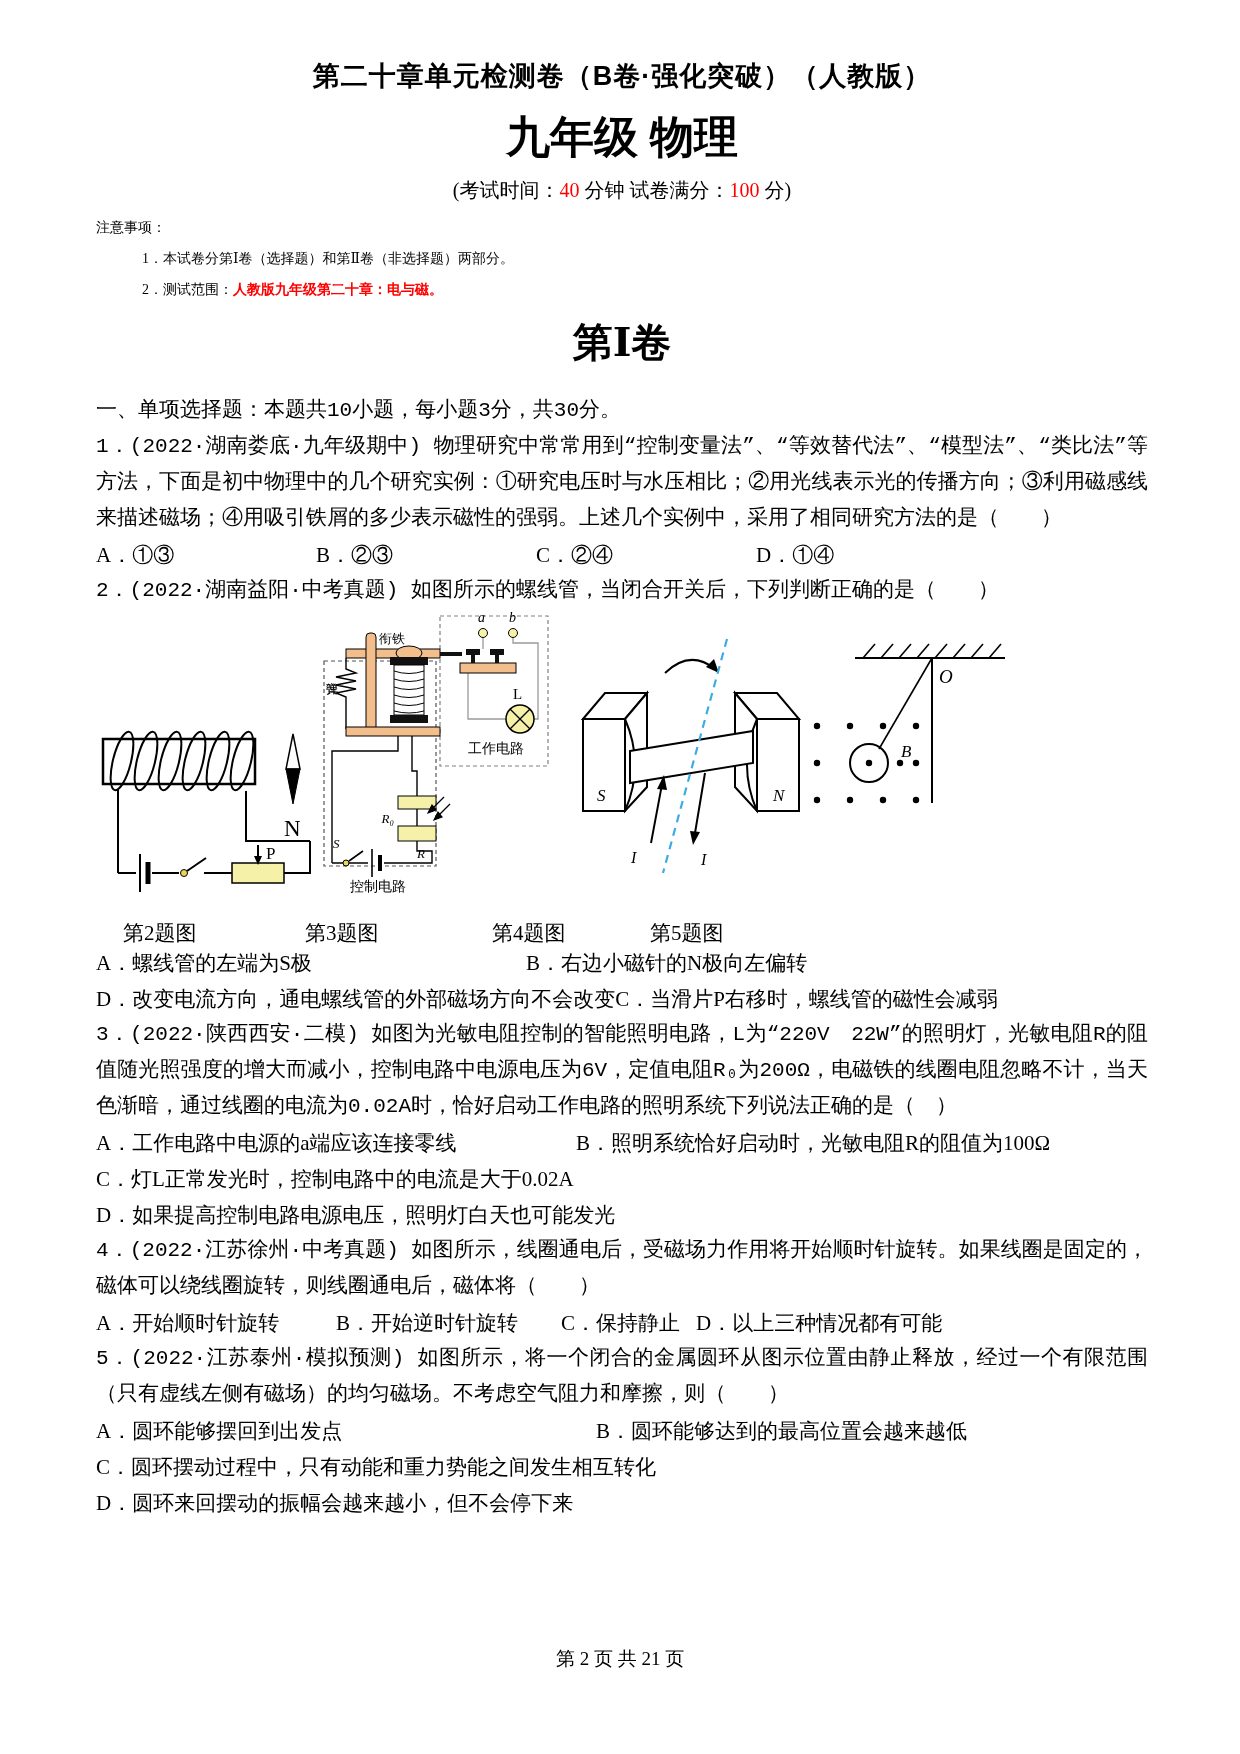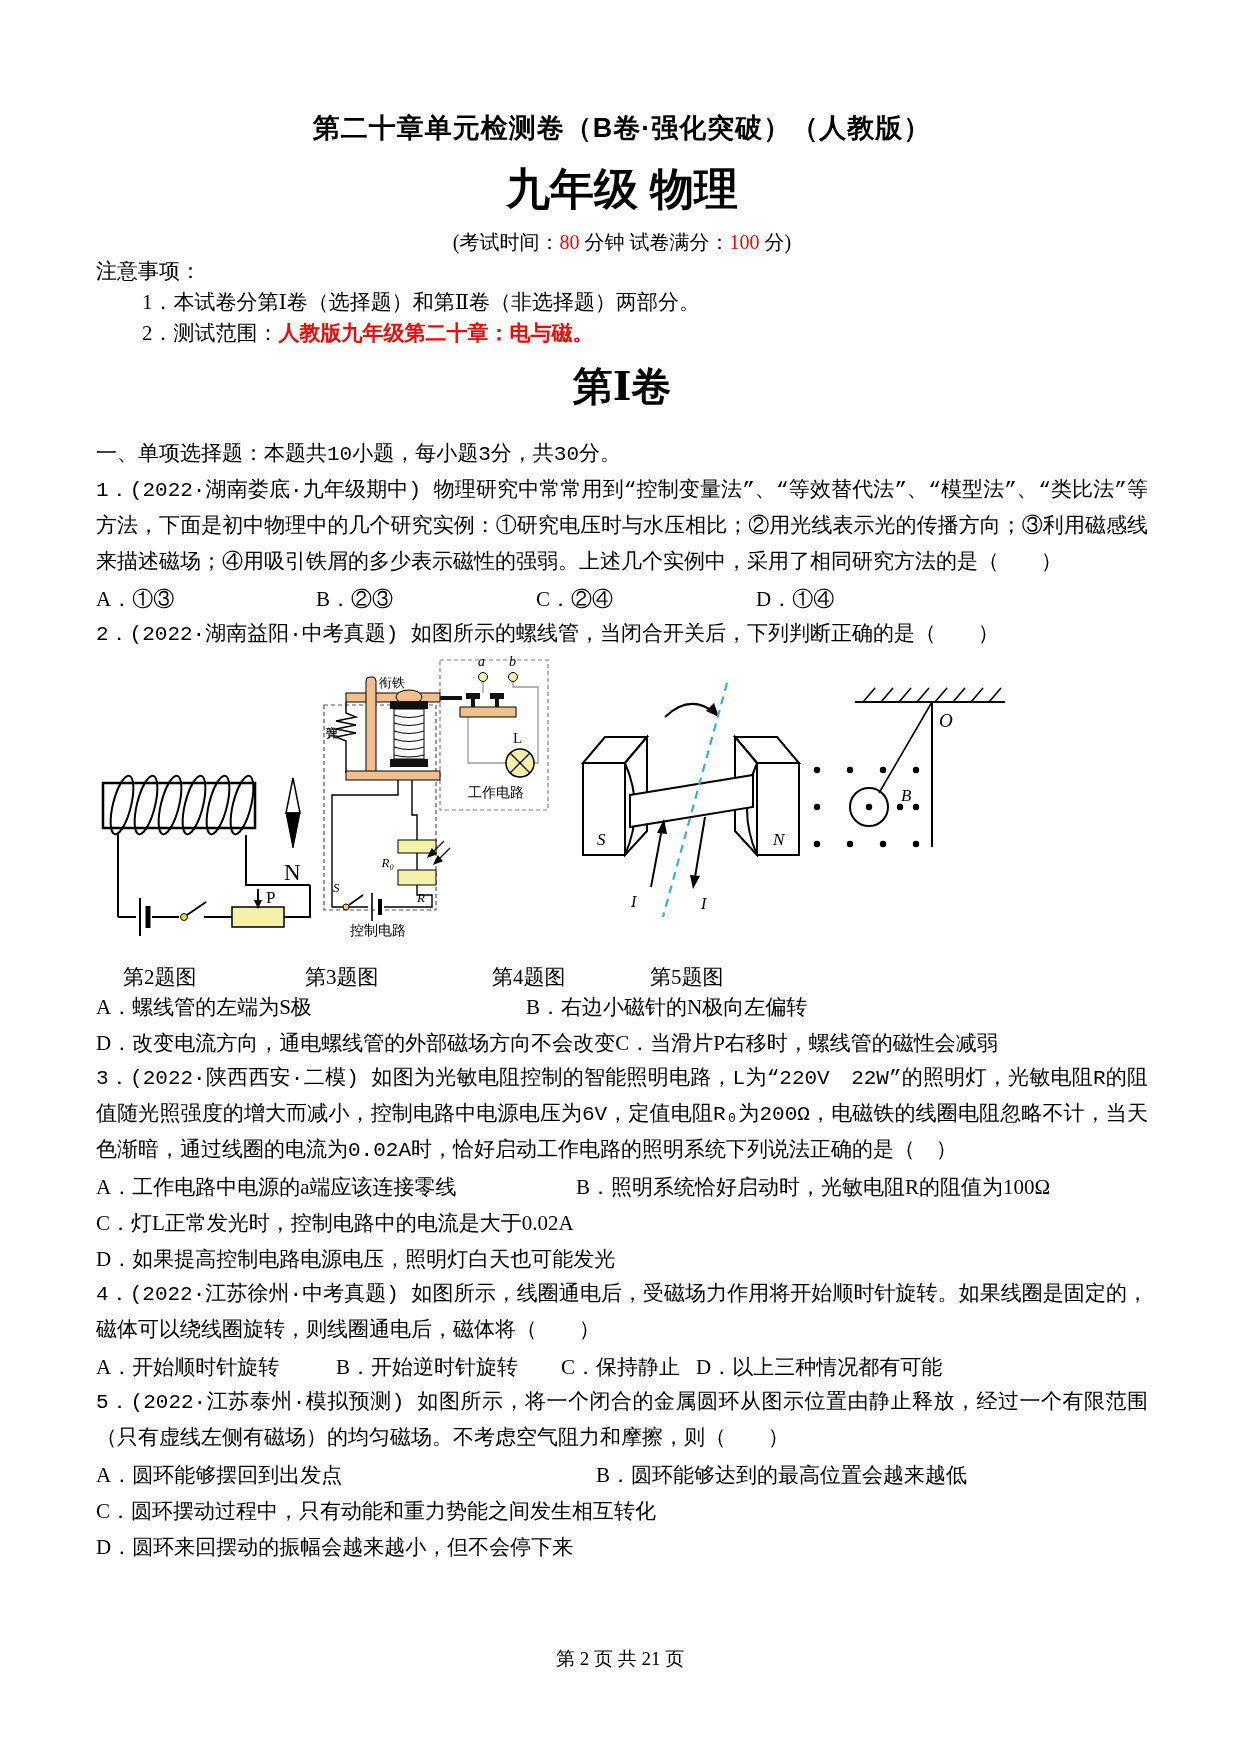--- a/index.html
+++ b/index.html
@@ -1,25 +1,25 @@
 <!DOCTYPE html>
 <html><head>
 <meta charset="utf-8">
 <style>
   html,body{margin:0;padding:0;background:#ffffff;}
   body{width:1240px;height:1754px;position:relative;color:#000;
        font-family:"Liberation Serif","DejaVu Serif",serif;}
-  .content{padding:110px 92px 0 96px;}
+  .content{padding:58px 92px 0 96px;}
   .center{text-align:center;}
   .t1{font-size:27px;font-weight:bold;font-family:"Liberation Sans","DejaVu Sans",sans-serif;letter-spacing:1px;}
   .t2{font-size:44px;font-weight:bold;font-family:"Liberation Sans","DejaVu Sans",sans-serif;margin-top:14px;}
   .exam{font-size:20px;margin-top:10px;}
   .red{color:#FF0000;}
   .redbold{color:#FF0000;font-weight:bold;}
-  .notes{font-size:21px;line-height:31px;margin-top:0;}
+  .notes{font-size:14px;line-height:31px;margin-top:8px;}
   .note-item{padding-left:46px;}
   .sec-title{font-size:40px;font-weight:bold;margin:10px 0 23px 0;}
   .stem{font-size:21px;line-height:36px;text-align:justify;margin:0;font-family:Liberation Mono, monospace;}
   .optrow{display:flex;font-size:21px;line-height:36px;}
   .cell{display:inline-block;flex:0 0 auto;}
   .w220{width:220px;} .w240{width:240px;} .w225{width:225px;} .w135{width:135px;}
   .w430{width:430px;} .w545{width:545px;} .w480{width:480px;} .w500{width:500px;}
   .figs{position:relative;height:300px;margin-top:2px;}
   .figs svg{position:absolute;top:0;}
   .caps{position:relative;height:34px;font-size:21px;}
@@ -30,21 +30,21 @@
 </style>
 </head>
 <body>
 
 <div class="content">
 
   <div class="center t1">第二十章单元检测卷（B卷·强化突破）（人教版）</div>
   <div class="center t2">九年级 物理</div>
 
   <div class="center exam">
-    <span>(考试时间：</span><span class="red">80</span><span> 分钟  试卷满分：</span><span class="red">100</span><span> 分)</span>
+    <span>(考试时间：</span><span class="red">40</span><span> 分钟  试卷满分：</span><span class="red">100</span><span> 分)</span>
   </div>
 
   <div class="notes">
     <div>注意事项：</div>
     <div class="note-item">1．本试卷分第Ⅰ卷（选择题）和第Ⅱ卷（非选择题）两部分。</div>
     <div class="note-item">
       <span>2．测试范围：</span><span class="redbold">人教版九年级第二十章：电与磁。</span>
     </div>
   </div>
 

